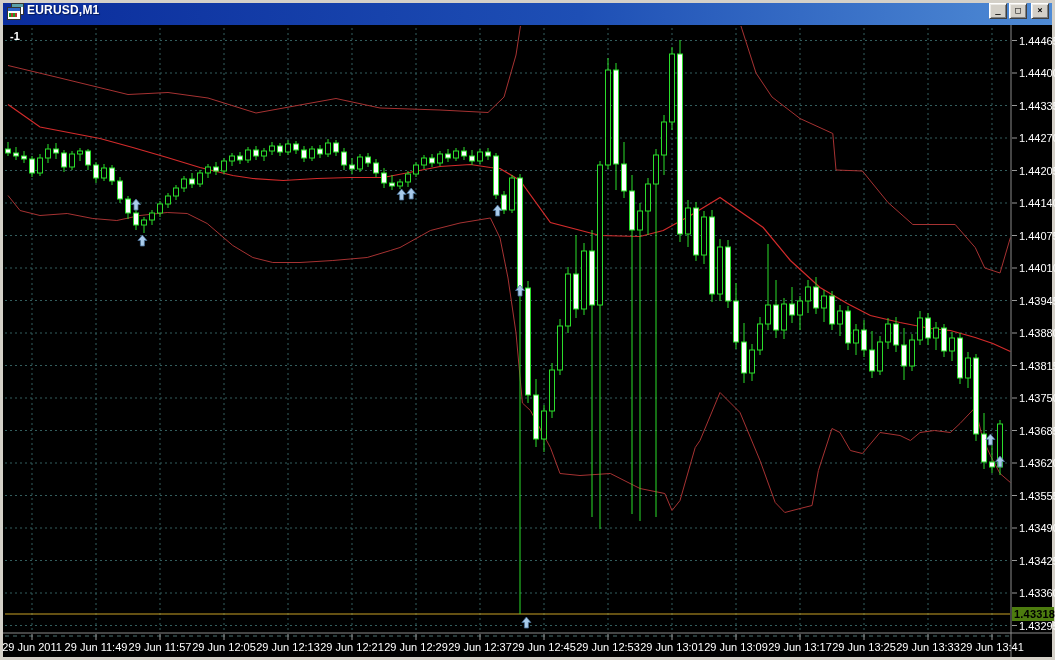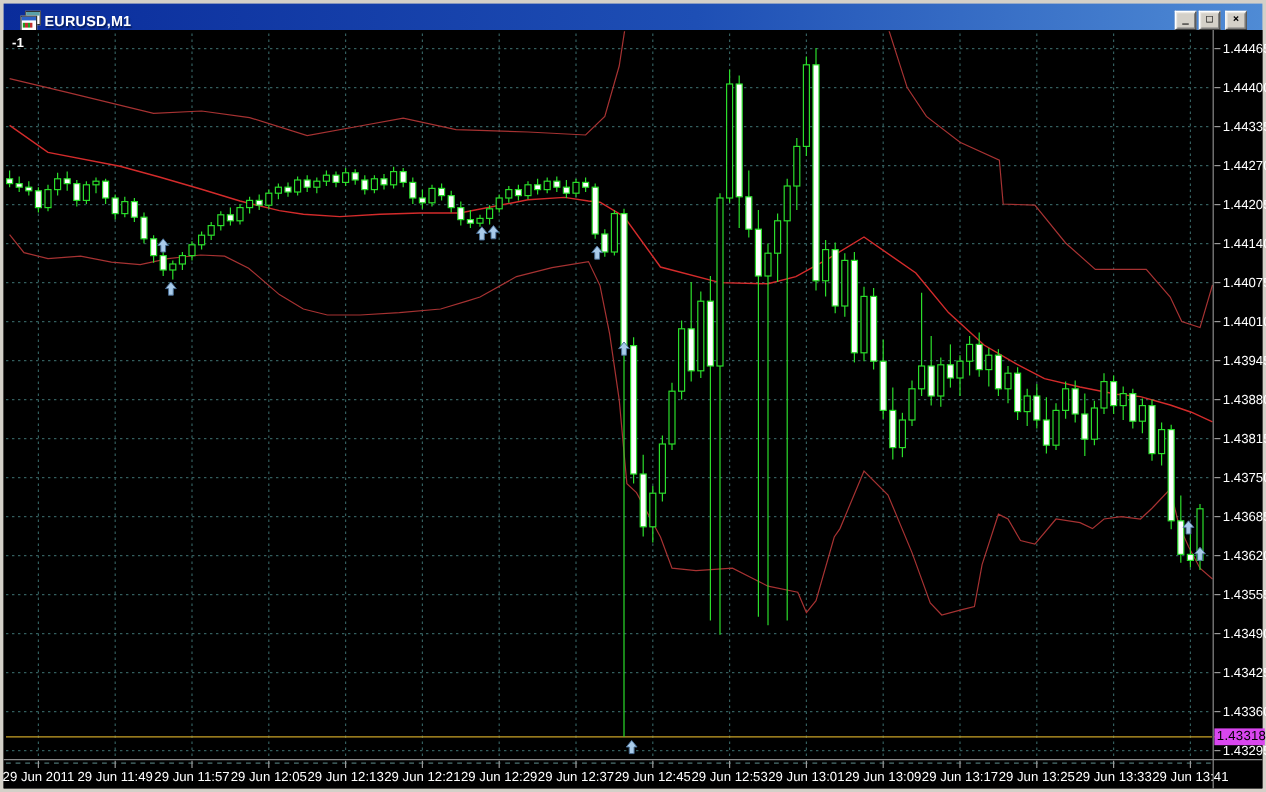--- a/index.html
+++ b/index.html
@@ -1,40 +1,40 @@
 <!DOCTYPE html>
 <html><head>
 <meta charset="utf-8">
 <style>
   html,body{margin:0;padding:0;background:#777;font-family:"Liberation Sans",sans-serif;}
   .window{position:relative;width:1055px;height:660px;background:#D4D0C8;outline:1px solid #404040;overflow:hidden;}
   .titlebar{position:absolute;left:3px;top:3px;width:1049px;height:22px;
     background:linear-gradient(90deg,#0A2C9B 0%,#1E4FB5 55%,#4F8BD5 100%);
-    display:flex;align-items:flex-end;padding:0 12px;box-sizing:border-box;}
+    display:flex;align-items:flex-start;padding:0 2px;box-sizing:border-box;}
   .title-icon{width:16px;height:16px;margin:0 4px 0 2px;position:relative;flex:0 0 auto;}
   .title-icon .back{position:absolute;left:4px;top:0;width:11px;height:10px;background:#FFF;border:1px solid #333;}
   .title-icon .back .bar{position:absolute;left:0;top:0;right:0;height:3px;background:#5AA0A8;}
   .title-icon .front{position:absolute;left:0;top:4px;width:12px;height:11px;background:#FFF;border:1px solid #333;}
   .title-icon .front .bar{position:absolute;left:0;top:0;right:0;height:3px;background:#2E64C8;}
   .title-icon .front .spark{position:absolute;left:1px;top:5px;width:8px;height:4px;
     background:linear-gradient(90deg,#1EA01E 25%,#C03030 25%,#C03030 50%,#1EA01E 50%,#1EA01E 75%,#C03030 75%);}
   .title-text{color:#FFF;font-size:12px;font-weight:bold;letter-spacing:.2px;flex:1 1 auto;
     text-shadow:1px 1px 1px rgba(0,0,0,.45);white-space:nowrap;overflow:hidden;}
   .win-btns{display:flex;align-items:center;gap:2px;margin-right:1px;}
   .win-btn{width:16px;height:14px;background:#D4D0C8;border:1px solid;border-color:#FFF #404040 #404040 #FFF;
     box-shadow:inset 1px 1px 0 #ECEAE6, inset -1px -1px 0 #808080;
     font-size:9px;line-height:12px;text-align:center;color:#000;font-weight:bold;
     font-family:"DejaVu Sans Mono",monospace;cursor:pointer;user-select:none;}
   .win-btn.close{margin-left:2px;}
   .client{position:absolute;left:3px;top:25px;width:1049px;height:632px;background:#000;
     box-shadow:inset 1px 1px 0 #6a6a6a;}
   svg.chart{position:absolute;left:0;top:0;}
   .corner-label{position:absolute;left:10px;top:30px;color:#FFF;font-size:11px;font-weight:bold;z-index:5;}
-  .price-tag{position:absolute;left:1012px;width:40px;height:14px;background:#d946ef;color:#000;
-    font-size:11px;line-height:14px;padding-left:2px;z-index:6;letter-spacing:.2px;}
+  .price-tag{position:absolute;left:1012px;width:40px;height:14px;background:#4d7c0f;color:#000;
+    font-size:11px;line-height:14px;padding-left:2px;z-index:6;letter-spacing:.2px;font-weight:bold;}
   .axis-hit{position:absolute;z-index:4;}
 </style>
 </head>
 <body>
 
 <div class="window">
   <div class="titlebar">
     <div class="title-icon">
       <div class="back">
           <div class="bar"></div>

